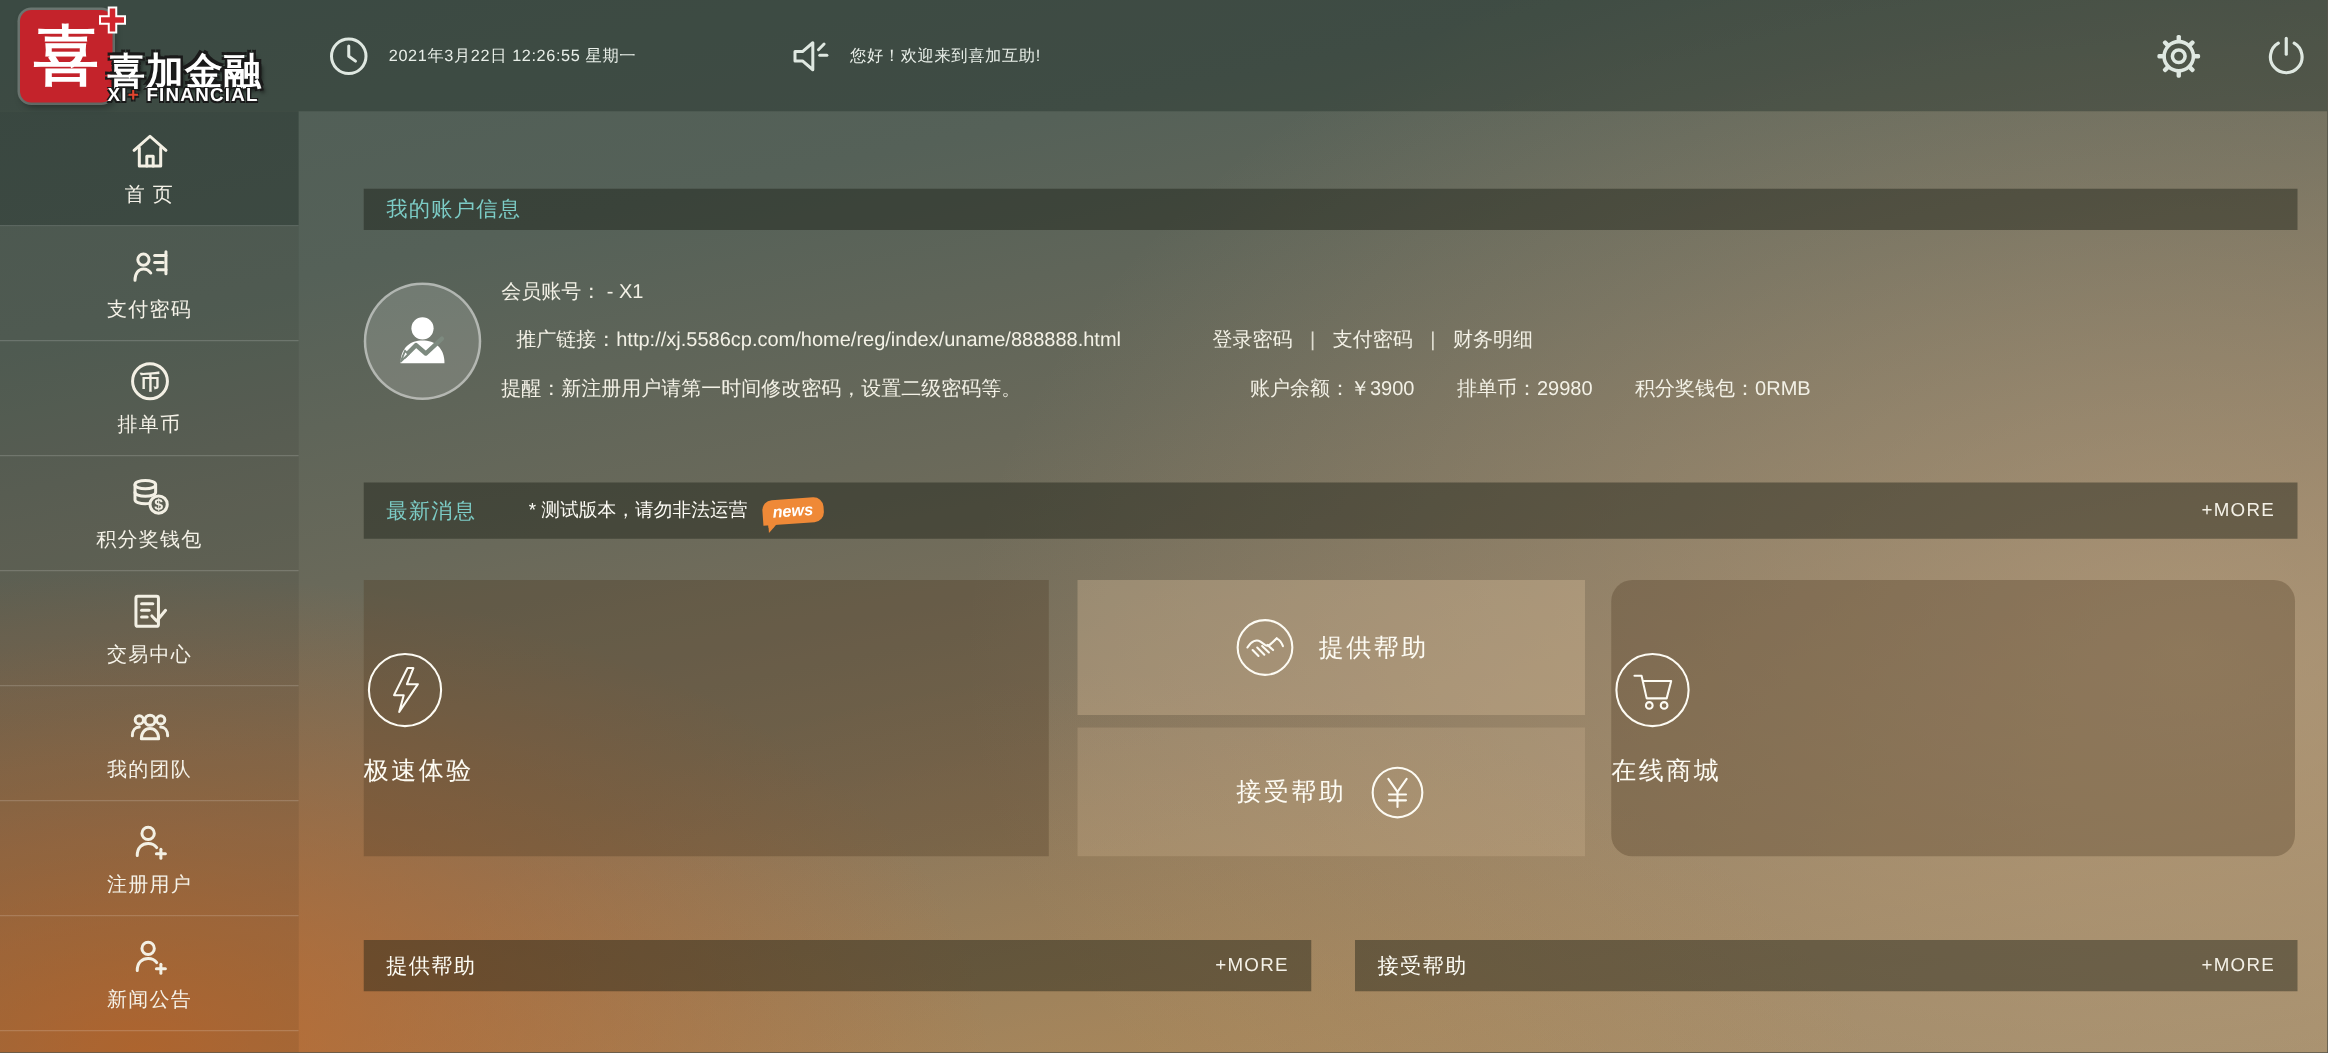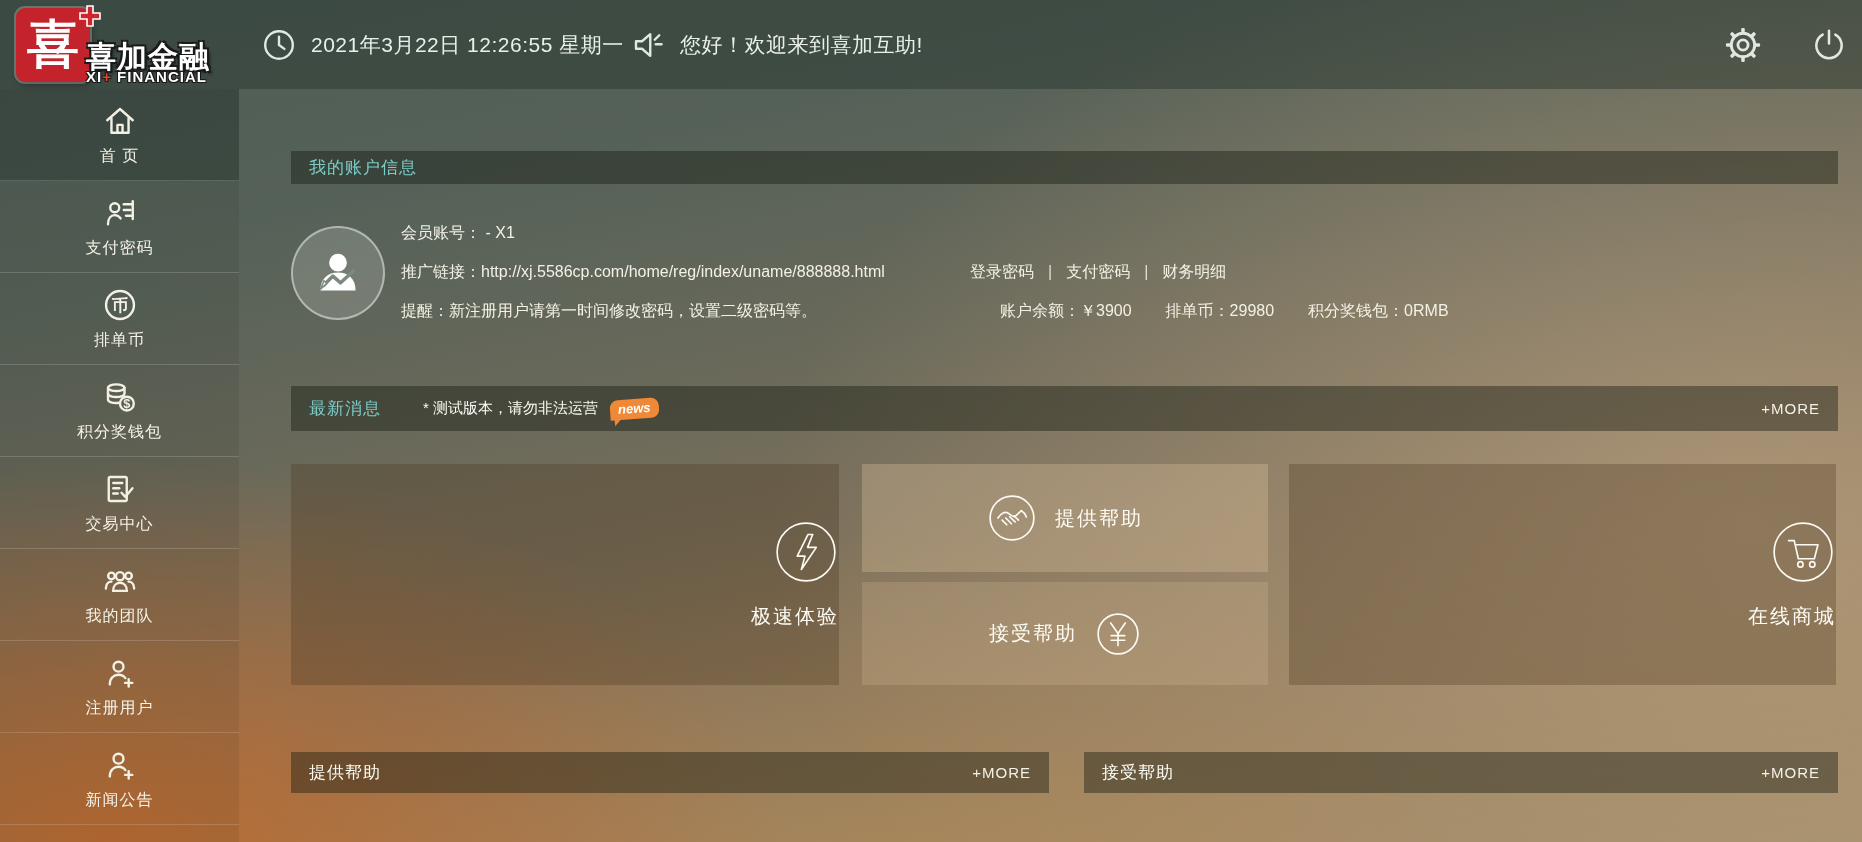--- a/index.html
+++ b/index.html
@@ -37,21 +37,21 @@
     text-shadow:-2px -2px 0 #1a1a1a,2px -2px 0 #1a1a1a,-2px 2px 0 #1a1a1a,2px 2px 0 #1a1a1a,3px 3px 3px rgba(0,0,0,.5);
     white-space:nowrap;
   }
   .brand-en{
     position:absolute; left:70px; top:64px; font-size:15px; font-weight:bold; color:#fff; letter-spacing:1px;
     text-shadow:-1px -1px 0 #1a1a1a,1px -1px 0 #1a1a1a,-1px 1px 0 #1a1a1a,1px 1px 0 #1a1a1a;
     white-space:nowrap;
   }
   .brand-en .plus{ color:#e2442e; }
   .h-group{ position:absolute; top:0; height:89px; display:flex; align-items:center; gap:14px; color:#e9efe9; }
-  .h-group .txt{ font-size:21px; letter-spacing:0.5px; }
+  .h-group .txt{ font-size:13px; letter-spacing:0.5px; }
   .h-icon{ width:36px; height:36px; color:#dfe8e1; }
   .h-btn{ position:absolute; top:26px; width:38px; height:38px; color:#dfe8e1; cursor:pointer; }
 
   
   .sidebar{
     position:absolute; left:0; top:89px; bottom:0; width:239px;
     background:rgba(0,0,0,0.07); overflow:hidden;
   }
   .side-item{
     height:92px; display:flex; flex-direction:column; align-items:center; justify-content:center; gap:7px;
@@ -72,21 +72,21 @@
 
   .acct-bar{ top:62px; height:33px; }
 
   .avatar{
     position:absolute; left:52px; top:137px; width:94px; height:94px; border-radius:50%;
     background:rgba(255,255,255,0.16); border:2px solid rgba(255,255,255,0.45);
     display:flex; align-items:center; justify-content:center; cursor:pointer;
   }
   .info-line{ position:absolute; font-size:16px; color:#f3f1e6; white-space:nowrap; }
   .l1{ left:162px; top:134px; }
-  .l2{ left:162px; top:173px;text-align:right; }
+  .l2{ left:174px; top:173px;text-align:right; }
   .l3{ left:162px; top:212px; }
   .r1{ left:731px; top:173px; }
   .r2{ left:761px; top:212px;text-align:right; }
   .link{ cursor:pointer; }
   .sep{ margin:0 14px; opacity:0.85; }
   .stat{ margin-right:34px; }
   .stat:last-child{ margin-right:0; }
 
   .news-bar{ top:297px; height:45px; }
   .news-notice{ margin-left:42px; color:#fdfcf6; font-size:15px; }
@@ -96,24 +96,24 @@
     border-radius:8px 8px 8px 0; transform:rotate(-4deg);
   }
   .news-badge::after{
     content:""; position:absolute; left:4px; bottom:-6px;
     border:4px solid transparent; border-top-color:#ef8937; border-left-color:#ef8937;
   }
 
   .cards{ position:absolute; left:52px; top:375px; height:221px; right:24px; }
   .card{
     position:absolute; top:0; height:221px; background:rgba(74,52,30,0.30);
-    display:flex; flex-direction:column; align-items:flex-end; justify-content:center; gap:18px; cursor:pointer;
+    display:flex; flex-direction:column; align-items:flex-start; justify-content:center; gap:18px; cursor:pointer;
   }
   .card-speed{ left:0; width:548px; }
-  .card-mall{ left:998px; width:547px; }
+  .card-mall{ left:998px; width:547px;border-radius:17px; }
   .card-col{ position:absolute; left:571px; width:406px; top:0; height:221px; }
   .subcard{
     position:absolute; left:0; right:0; display:flex; align-items:center; justify-content:center; gap:18px;
     cursor:pointer;
   }
   .sub-top{ top:0; height:108px; background:rgba(222,194,158,0.33); }
   .sub-bottom{ top:118px; height:103px; background:rgba(222,194,158,0.22); }
   .card-label{ font-size:20px; color:#fdfbf3; letter-spacing:2px; }
   .big-icon{ width:66px; height:66px; color:#fdfbf3; }
   .mid-icon{ width:50px; height:50px; color:#fdfbf3; }

